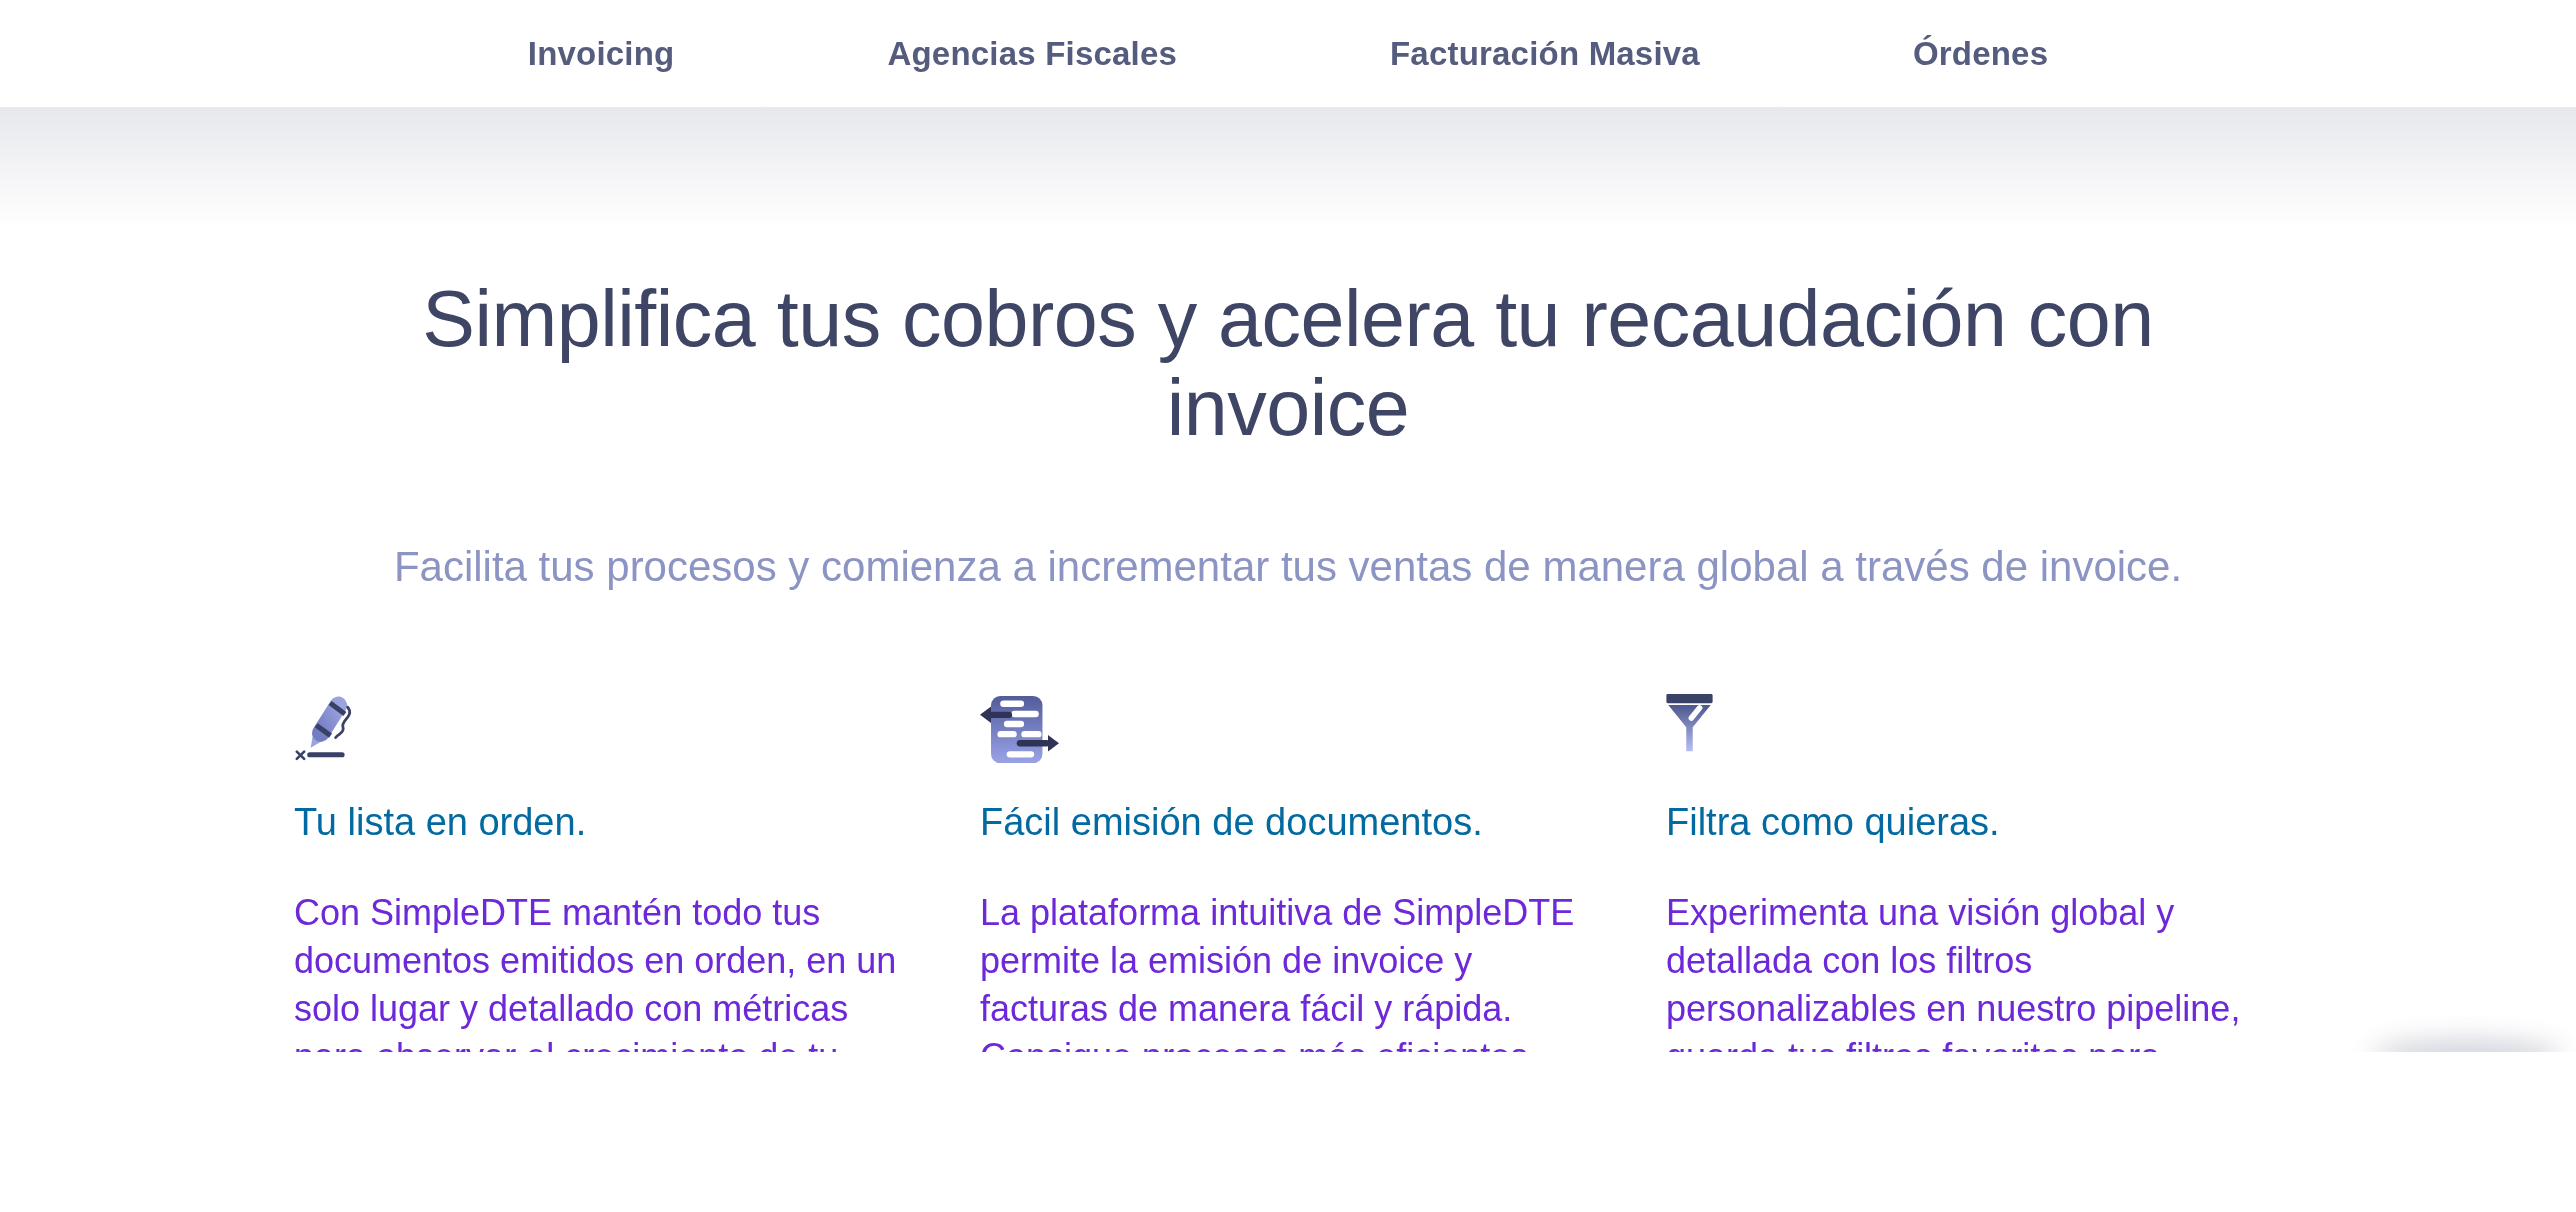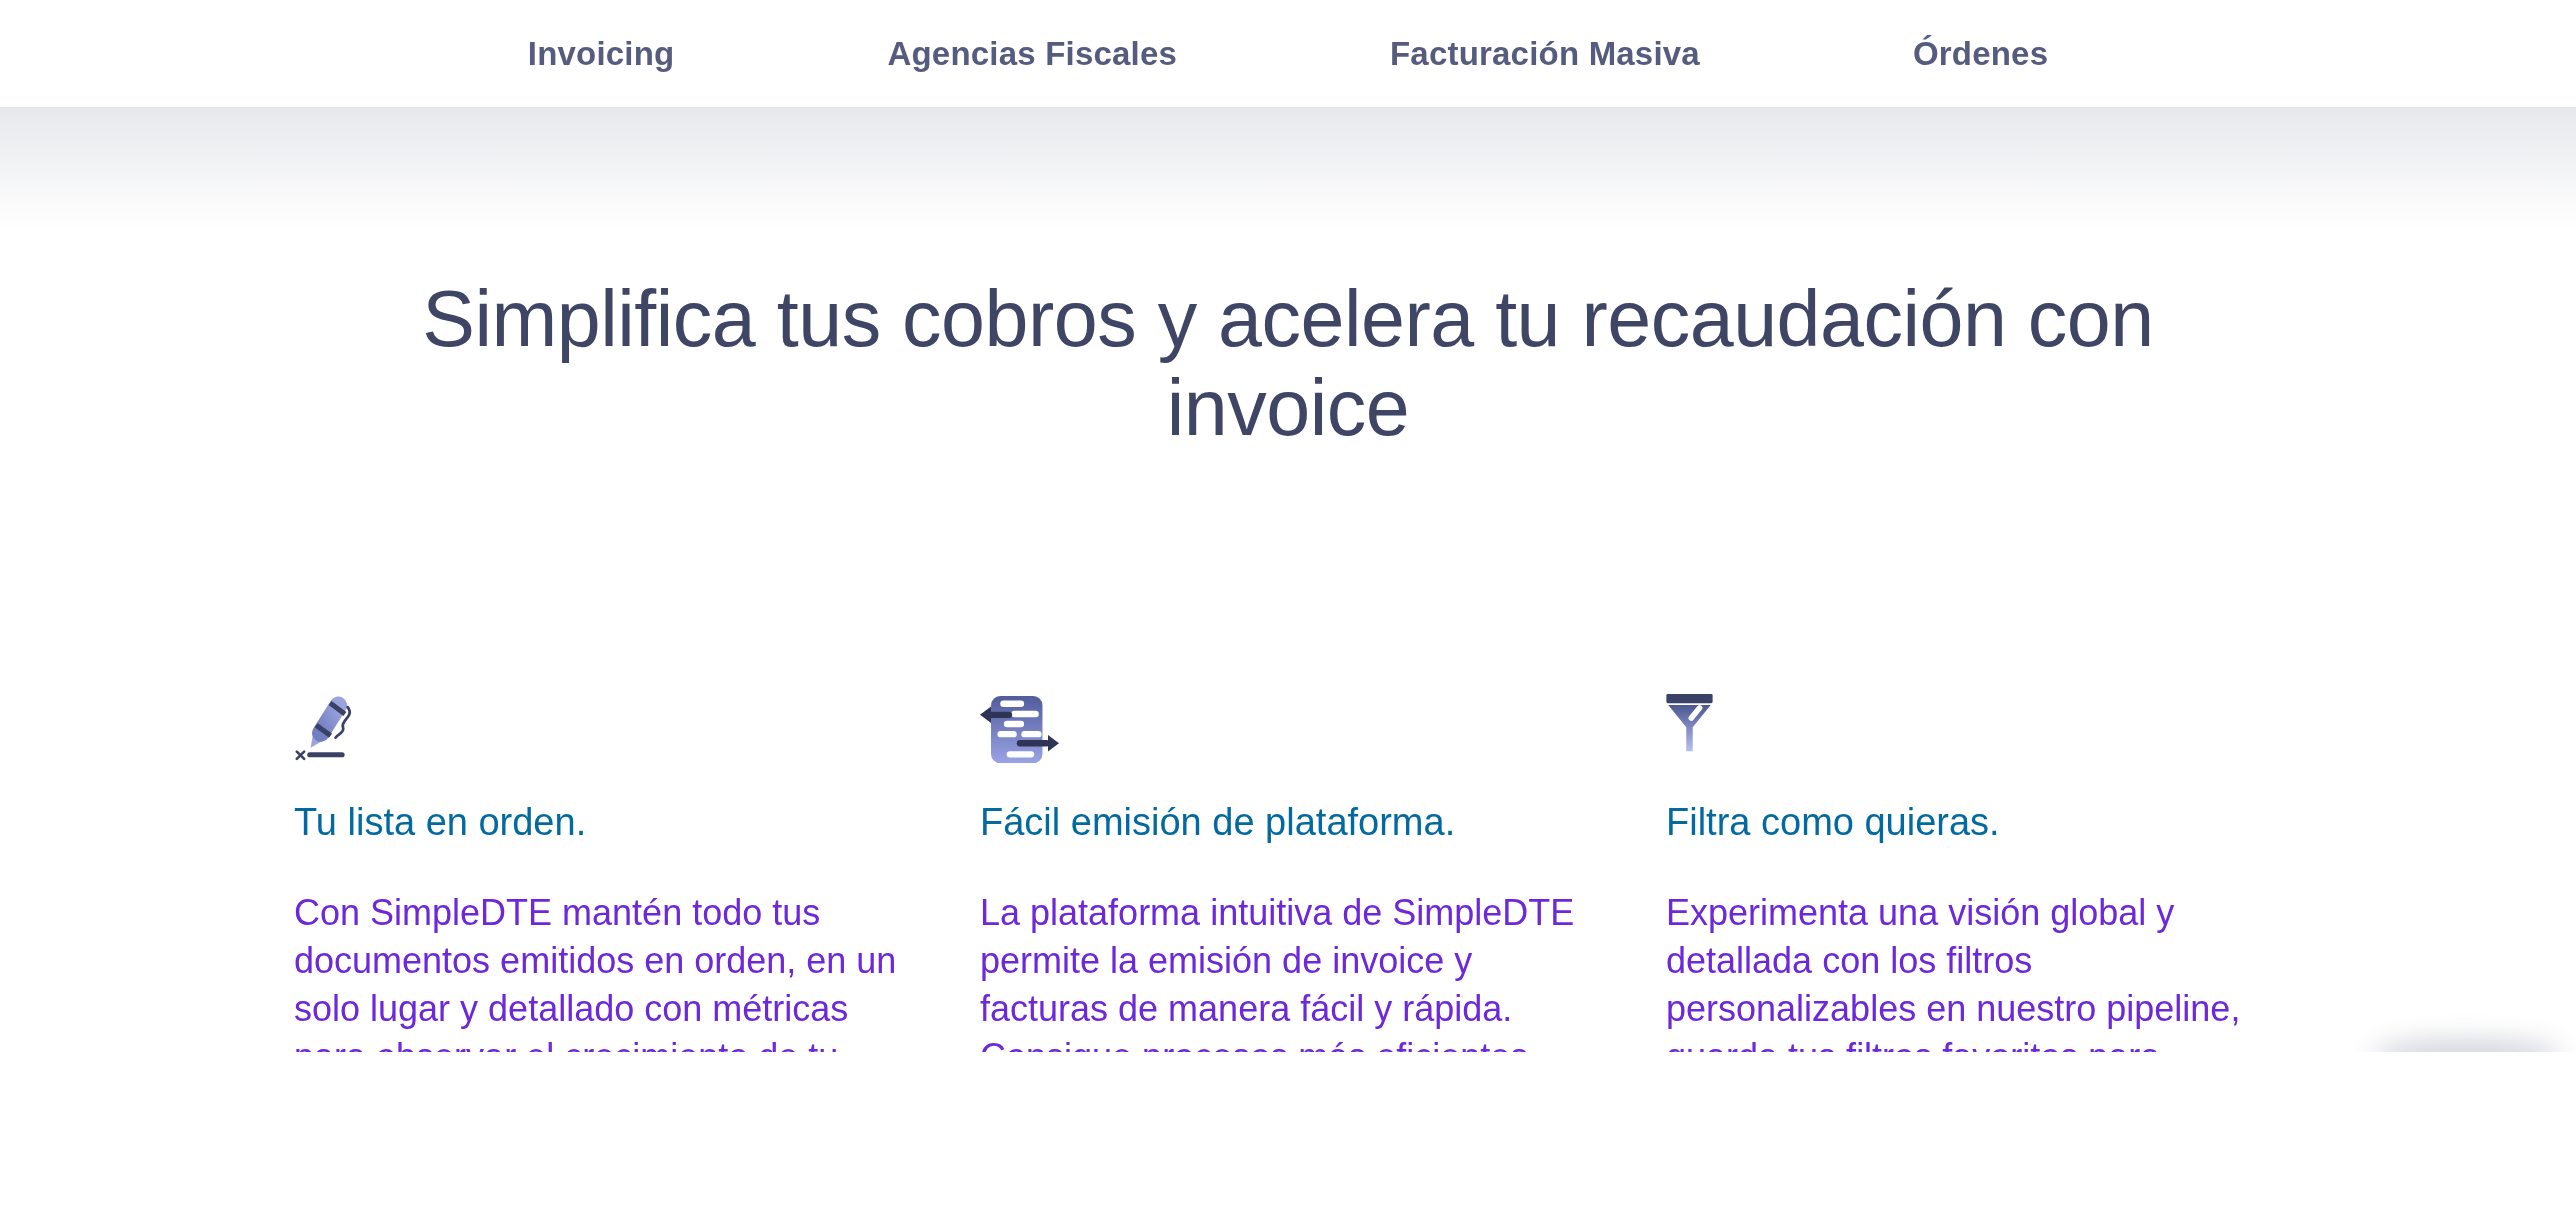--- a/index.html
+++ b/index.html
@@ -132,20 +132,21 @@
     <a href="#">Órdenes</a>
   </header>
 
   <div class="header-shadow"></div>
 
   <h1 class="hero-title">
     <span class="line">Simplifica tus cobros y acelera tu recaudación con</span>
     <span class="line">invoice</span>
   </h1>
 
+  <p class="hero-subtitle">Facilita tus procesos y comienza a incrementar tus ventas de manera global a través de invoice.</p>
 
   <section class="features">
 
     <article class="feature">
       <div class="icon-wrap">
         <svg width="74" height="67" viewBox="0 0 80 72" aria-hidden="true">
           <defs>
             <linearGradient id="penG" x1="0" y1="1" x2="1" y2="0">
               <stop offset="0" stop-color="#737dc2"></stop>
               <stop offset="1" stop-color="#9ba4de"></stop>
@@ -181,21 +182,21 @@
           <rect x="26" y="29" width="22" height="7" rx="3.5" fill="#ffffff"></rect>
           <rect x="19" y="40" width="21" height="7" rx="3.5" fill="#ffffff"></rect>
           <rect x="45" y="40" width="22" height="7" rx="3.5" fill="#ffffff"></rect>
           <rect x="29" y="62" width="30" height="7" rx="3.5" fill="#ffffff"></rect>
           <rect x="8" y="19" width="27" height="7" rx="3.5" fill="#2f3457"></rect>
           <polygon points="0,22.5 12,13.5 12,31.5" fill="#2f3457"></polygon>
           <rect x="40" y="50" width="36" height="7" rx="3.5" fill="#2f3457"></rect>
           <polygon points="86,53.5 74,44.5 74,62.5" fill="#2f3457"></polygon>
         </svg>
       </div>
-      <h3>Fácil emisión de plataforma.</h3>
+      <h3>Fácil emisión de documentos.</h3>
       <p>La plataforma intuitiva de SimpleDTE permite la emisión de invoice y facturas de manera fácil y rápida. Consigue procesos más eficientes, reduciendo la tarea de configurar todo de cero.</p>
     </article>
 
     <article class="feature">
       <div class="icon-wrap">
         <svg width="47" height="61" viewBox="0 0 50 66" aria-hidden="true">
           <defs>
             <linearGradient id="funG" x1="0" y1="0" x2="0" y2="1">
               <stop offset="0" stop-color="#4d5890"></stop>
               <stop offset="1" stop-color="#b7bef2"></stop>

